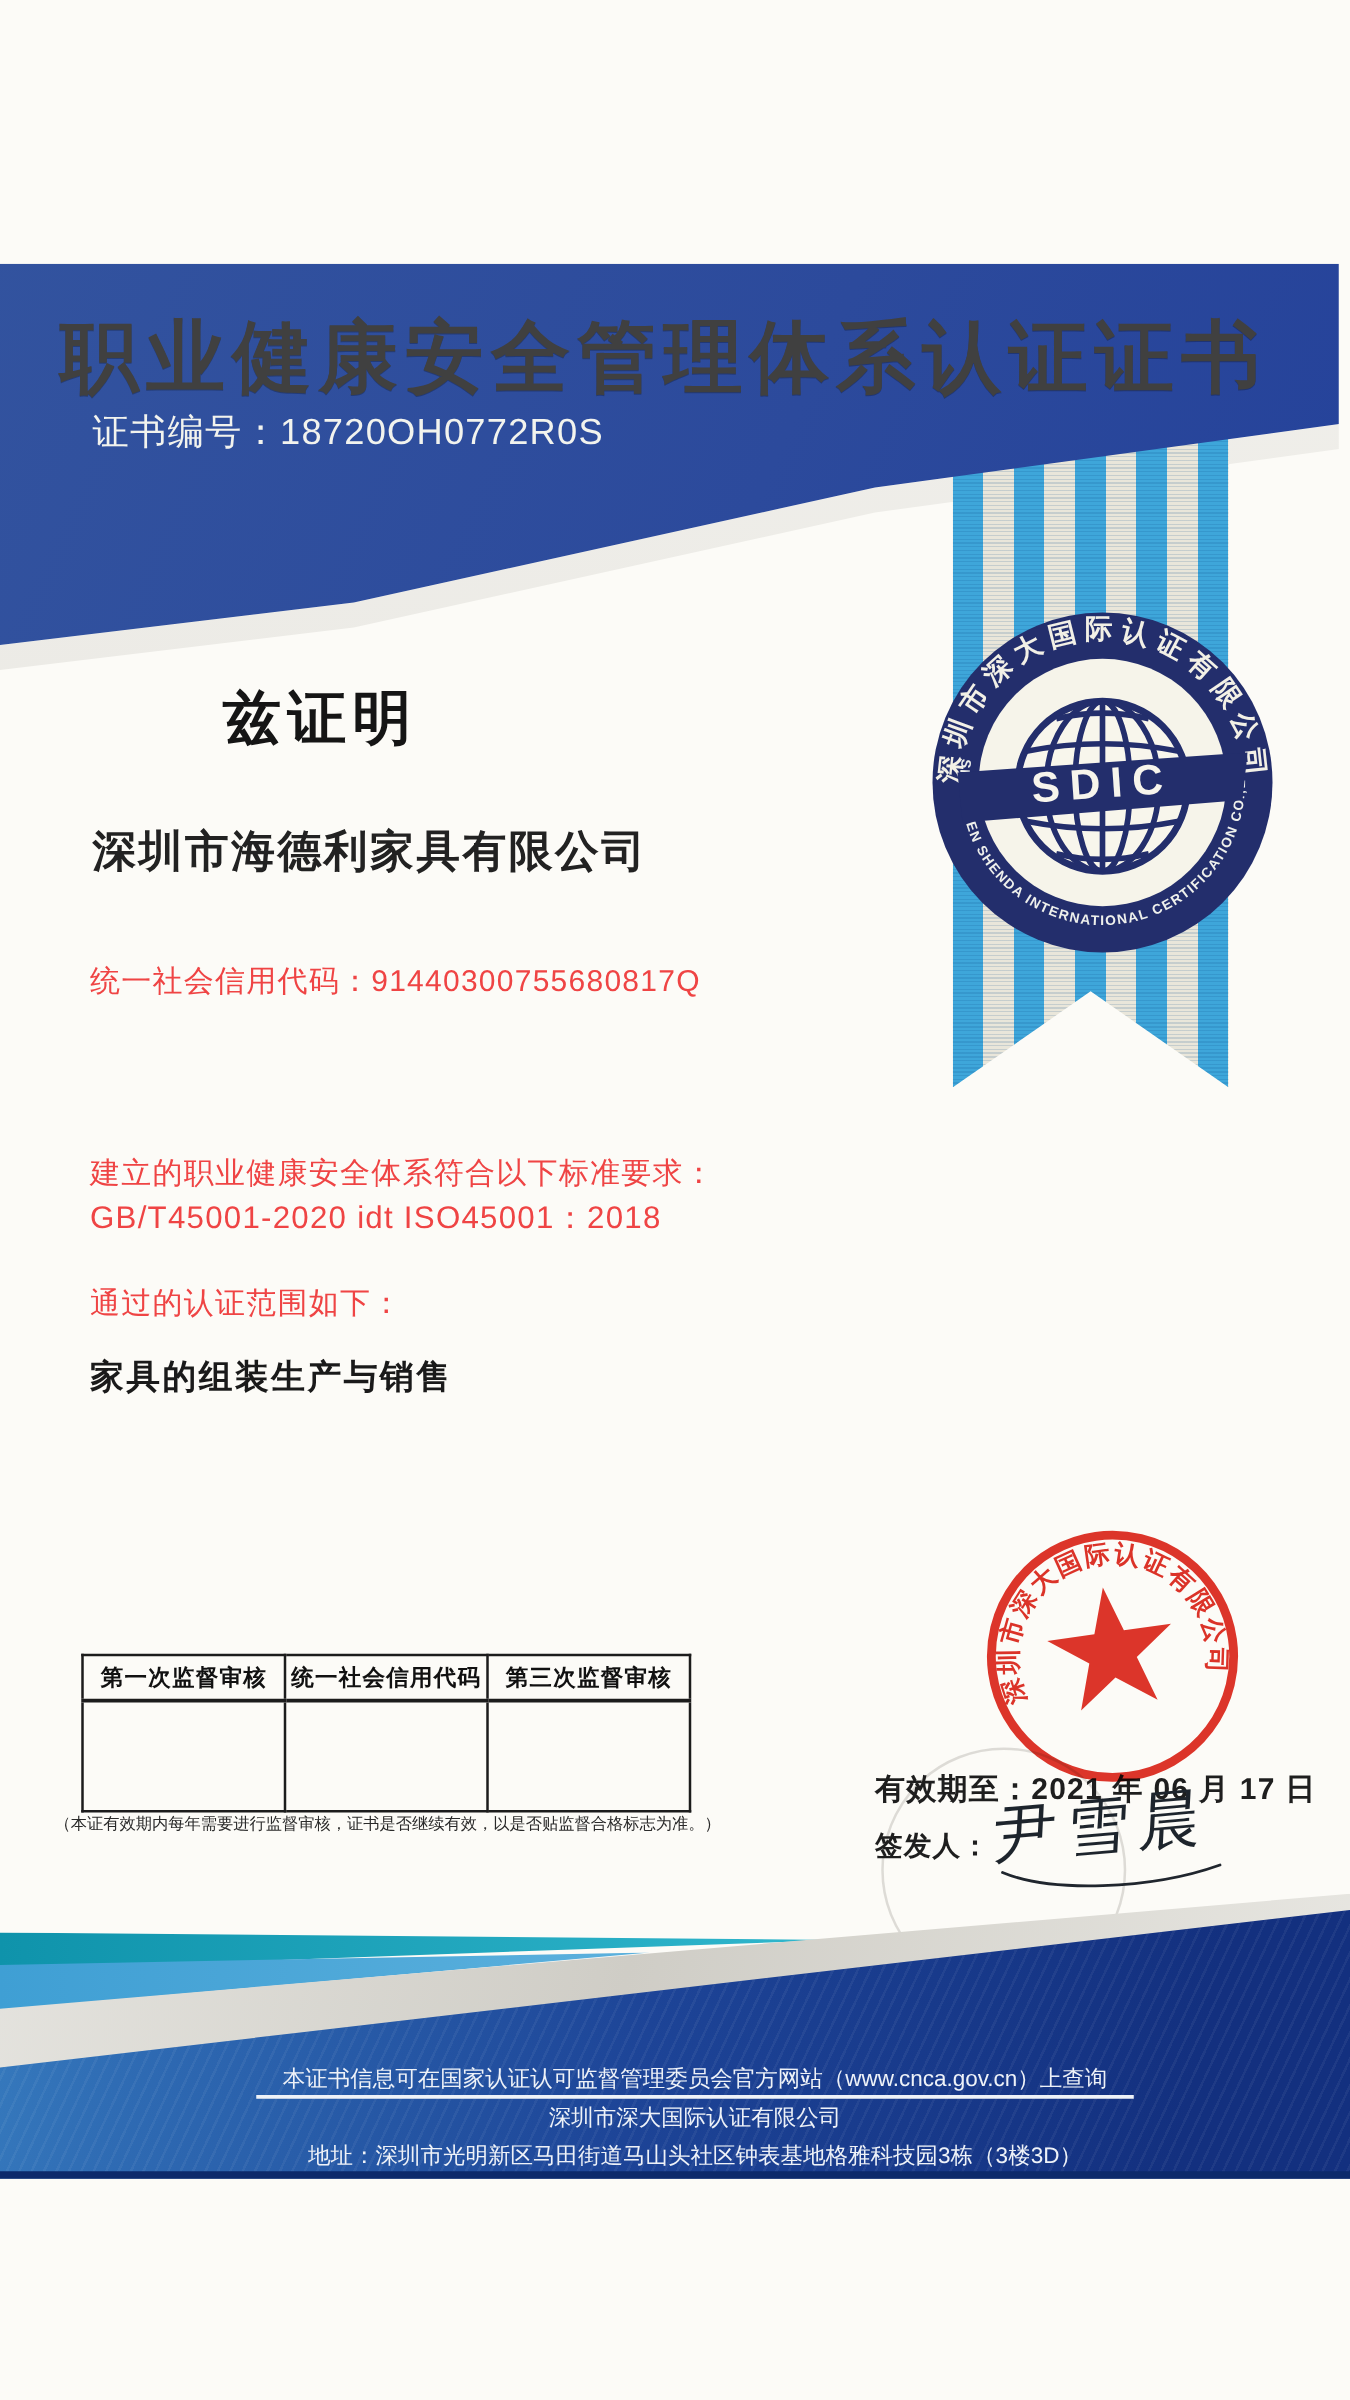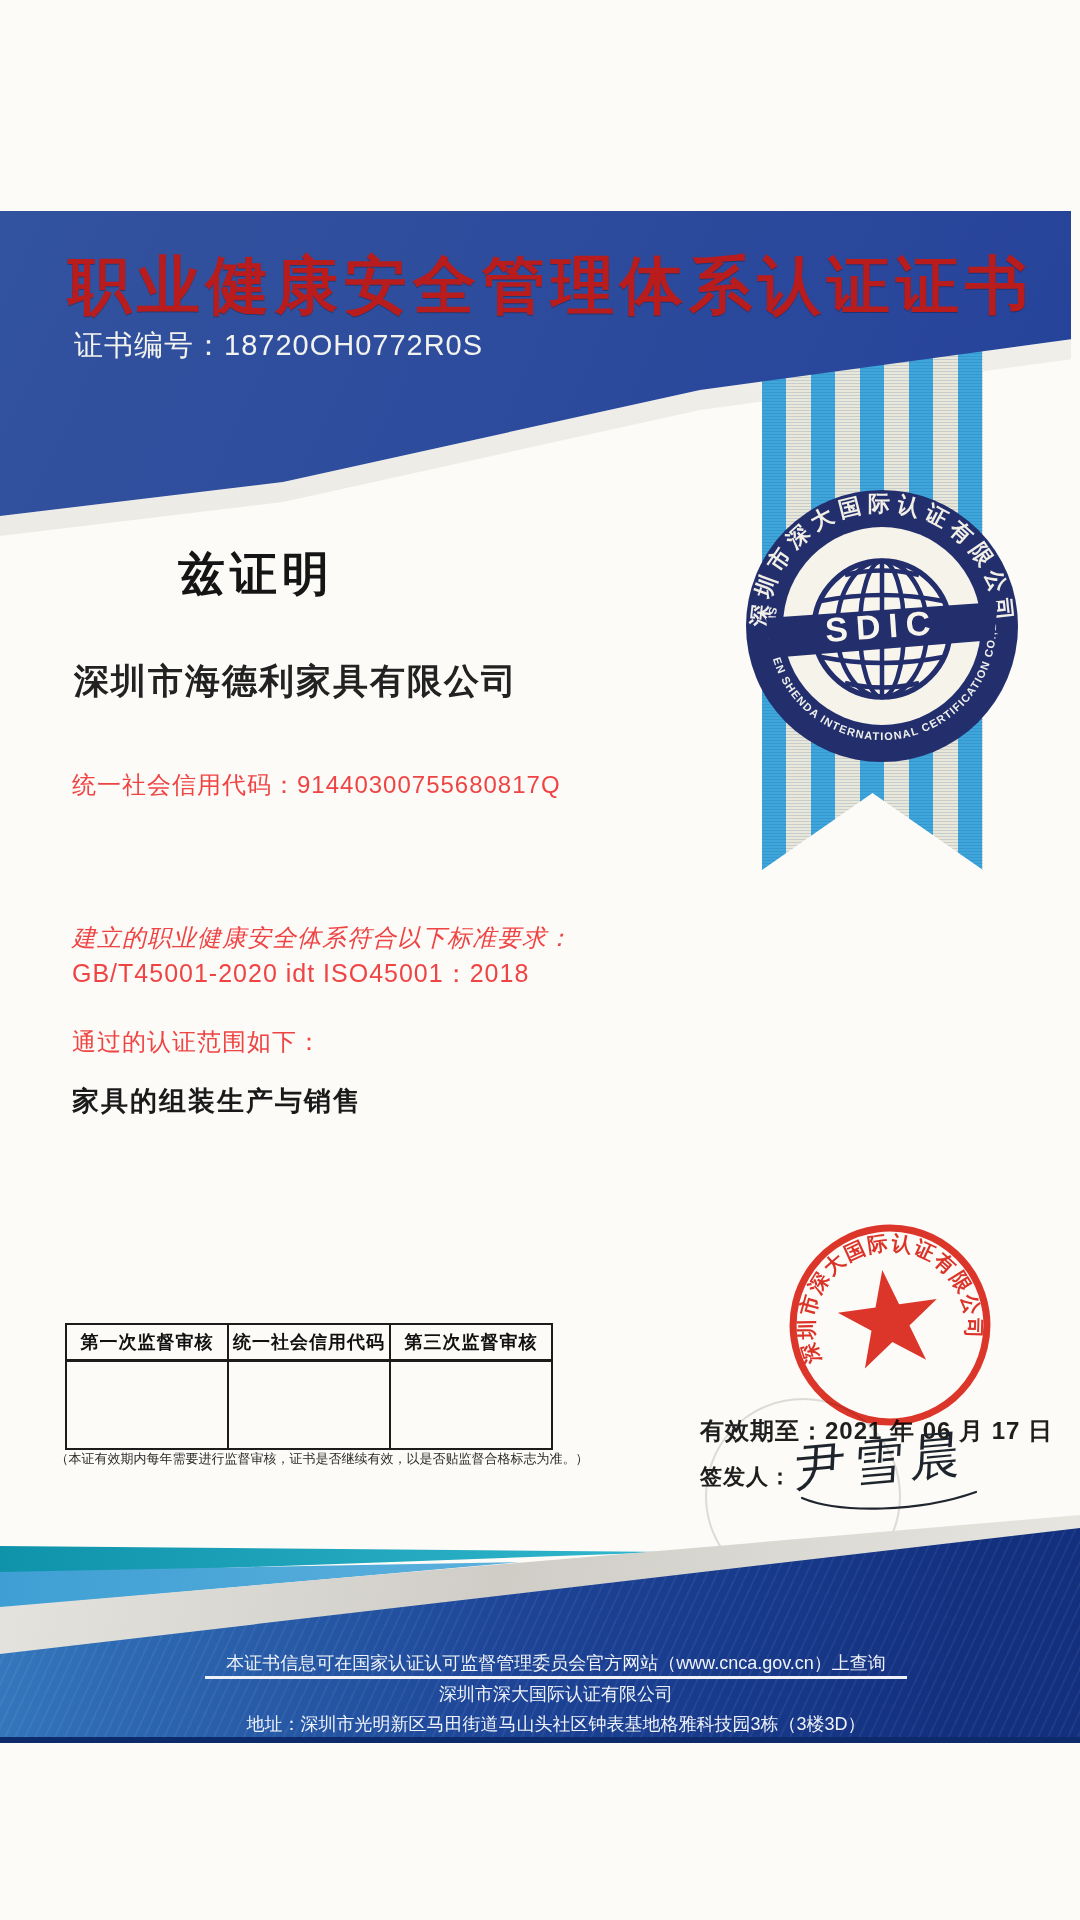--- a/index.html
+++ b/index.html
@@ -26,57 +26,57 @@
       repeating-linear-gradient(180deg,rgba(12,76,138,0.16) 0px,rgba(12,76,138,0.16) 1px,rgba(255,255,255,0) 1px,rgba(255,255,255,0) 3px),
       repeating-linear-gradient(90deg,#3ea6da 0px,#3ea6da 24.5px,#e9e6da 24.5px,#e9e6da 49px);
     clip-path:polygon(0 0,100% 0,100% 100%,50% 86.6%,0 100%);
   }
   .header-band{
     clip-path:polygon(0px 211px,1080px 211px,1080px 338px,700px 390px,283px 482px,0px 516px);
     background:linear-gradient(115deg,#33549f 0%,#2c4a9c 40%,#24419a 70%,#1c3a94 100%);
   }
   .right-scan-margin{position:absolute;left:1071px;top:204px;width:9px;height:460px;background:#fcfbf7;}
   .cert-title{
-    position:absolute;left:68px;top:243px;width:990px;
+    position:absolute;left:48px;top:243px;width:990px;
     font-family:"DejaVu Serif","Liberation Serif",serif;font-weight:bold;
-    font-size:63px;letter-spacing:6px;color:#b91c1c;white-space:nowrap;
+    font-size:63px;letter-spacing:6px;color:#404040;white-space:nowrap;
     text-shadow:0 1px 0 rgba(0,0,0,0.25);
   }
   .cert-no{
     position:absolute;left:74px;top:326px;font-size:29px;letter-spacing:1px;color:#f2f3ee;
   }
 
   
   .badge{position:absolute;left:742px;top:486px;width:280px;height:280px;}
 
   
   .t{position:absolute;white-space:nowrap;}
   .certify{left:178px;top:543px;font-size:47px;font-weight:bold;letter-spacing:5px;color:#151515;}
   .company{left:74px;top:658px;font-size:35px;font-weight:600;letter-spacing:2px;color:#222;}
   .line24{font-size:24px;font-weight:500;letter-spacing:1px;color:#ef4444;margin-top:16px;}
   .code-line{left:72px;top:753px;}
   .addr-line{left:72px;top:831px;}
-  .std-intro{left:72px;top:906px;font-style:italic;}
+  .std-intro{left:72px;top:906px;}
   .gbt{left:72px;top:941px;font-size:25px;}
   .scope-intro{left:72px;top:1010px;}
   .scope-value{left:72px;top:1083px;font-size:27px;font-weight:bold;letter-spacing:2px;color:#1a1a1a;}
 
   
   .audit-table{
     position:absolute;left:65px;top:1323px;width:488px;height:120px;
     border-collapse:collapse;table-layout:fixed;
   }
   .audit-table th,.audit-table td{border:2px solid #1c1c1c;}
   .audit-table th{
     height:32px;font-size:18px;font-weight:bold;letter-spacing:1px;color:#111;
     border-bottom-width:3px;background:#fcfbf7;
   }
   .audit-table td{height:84px;}
   .audit-note{
-    position:absolute;left:52px;top:1450px;width:540px;text-align:center;
+    position:absolute;left:40px;top:1450px;width:540px;text-align:center;
     font-size:13px;font-weight:500;color:#2a2a2a;letter-spacing:0;
   }
 
   
   .issue-line{font-size:24px;font-weight:600;color:#1e1e1e;letter-spacing:1px;}
   .issue-date{left:700px;top:1374px;}
   .valid-until{left:700px;top:1415px;}
   .signer{left:700px;top:1462px;font-size:22px;}
   .signature{
     left:795px;top:1428px;font-size:50px;color:#1d242c;

